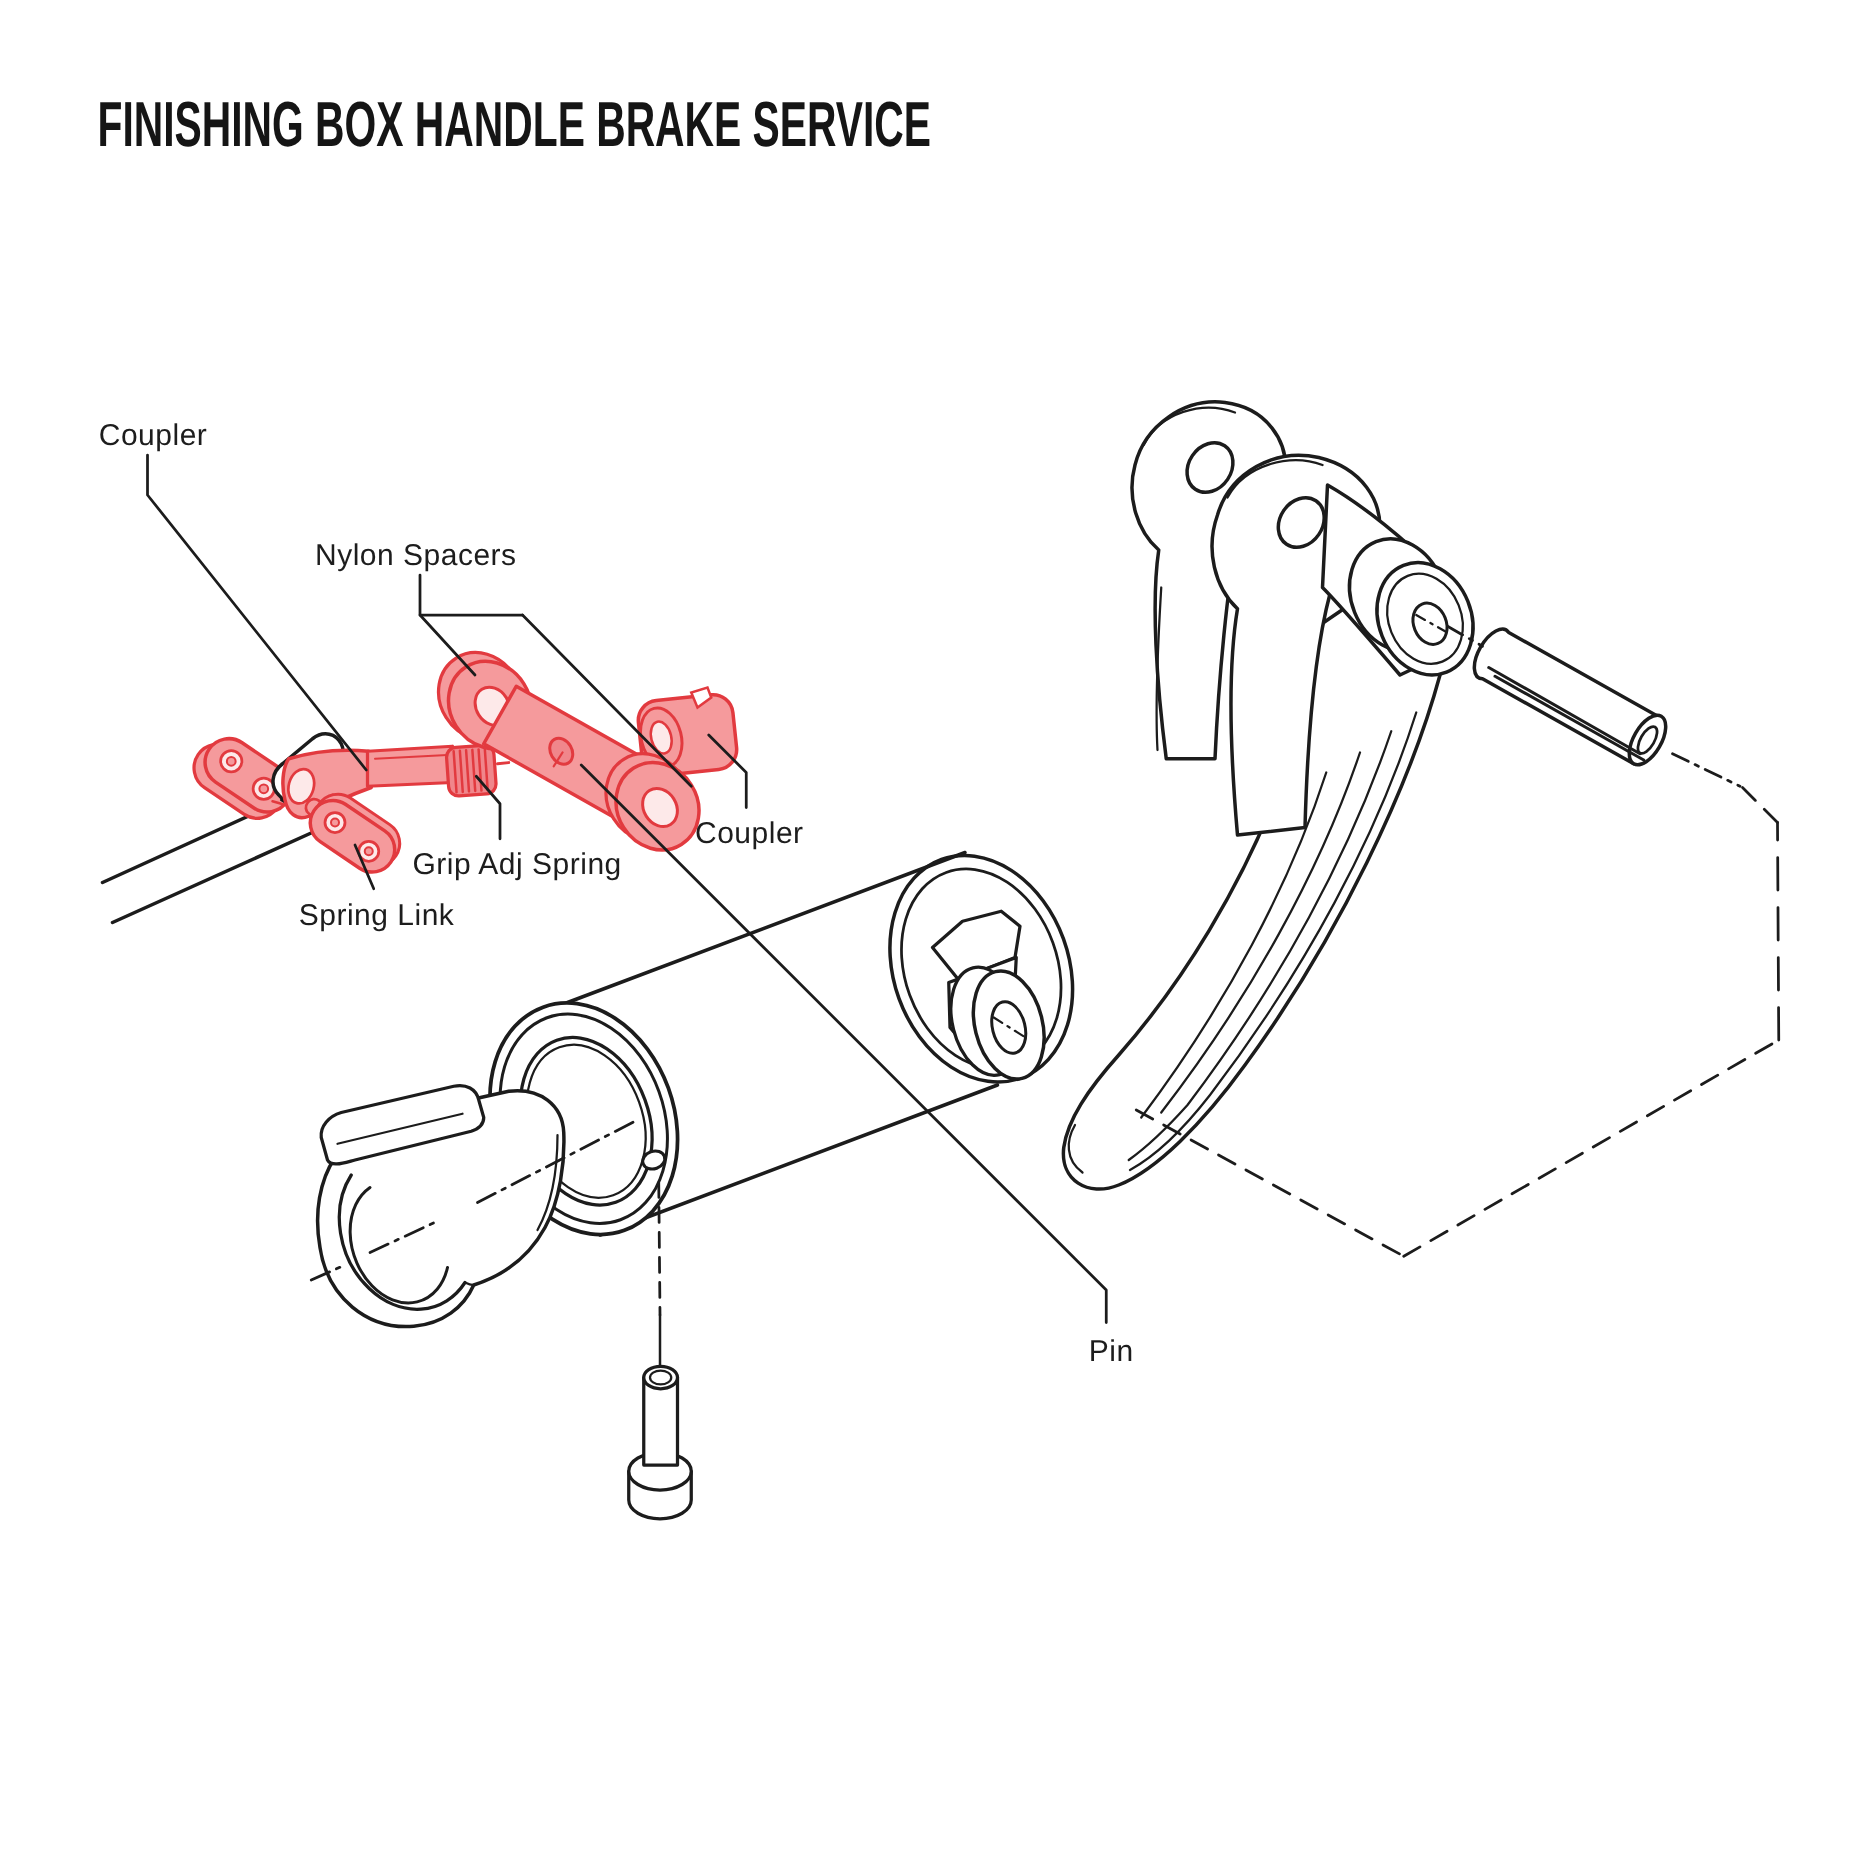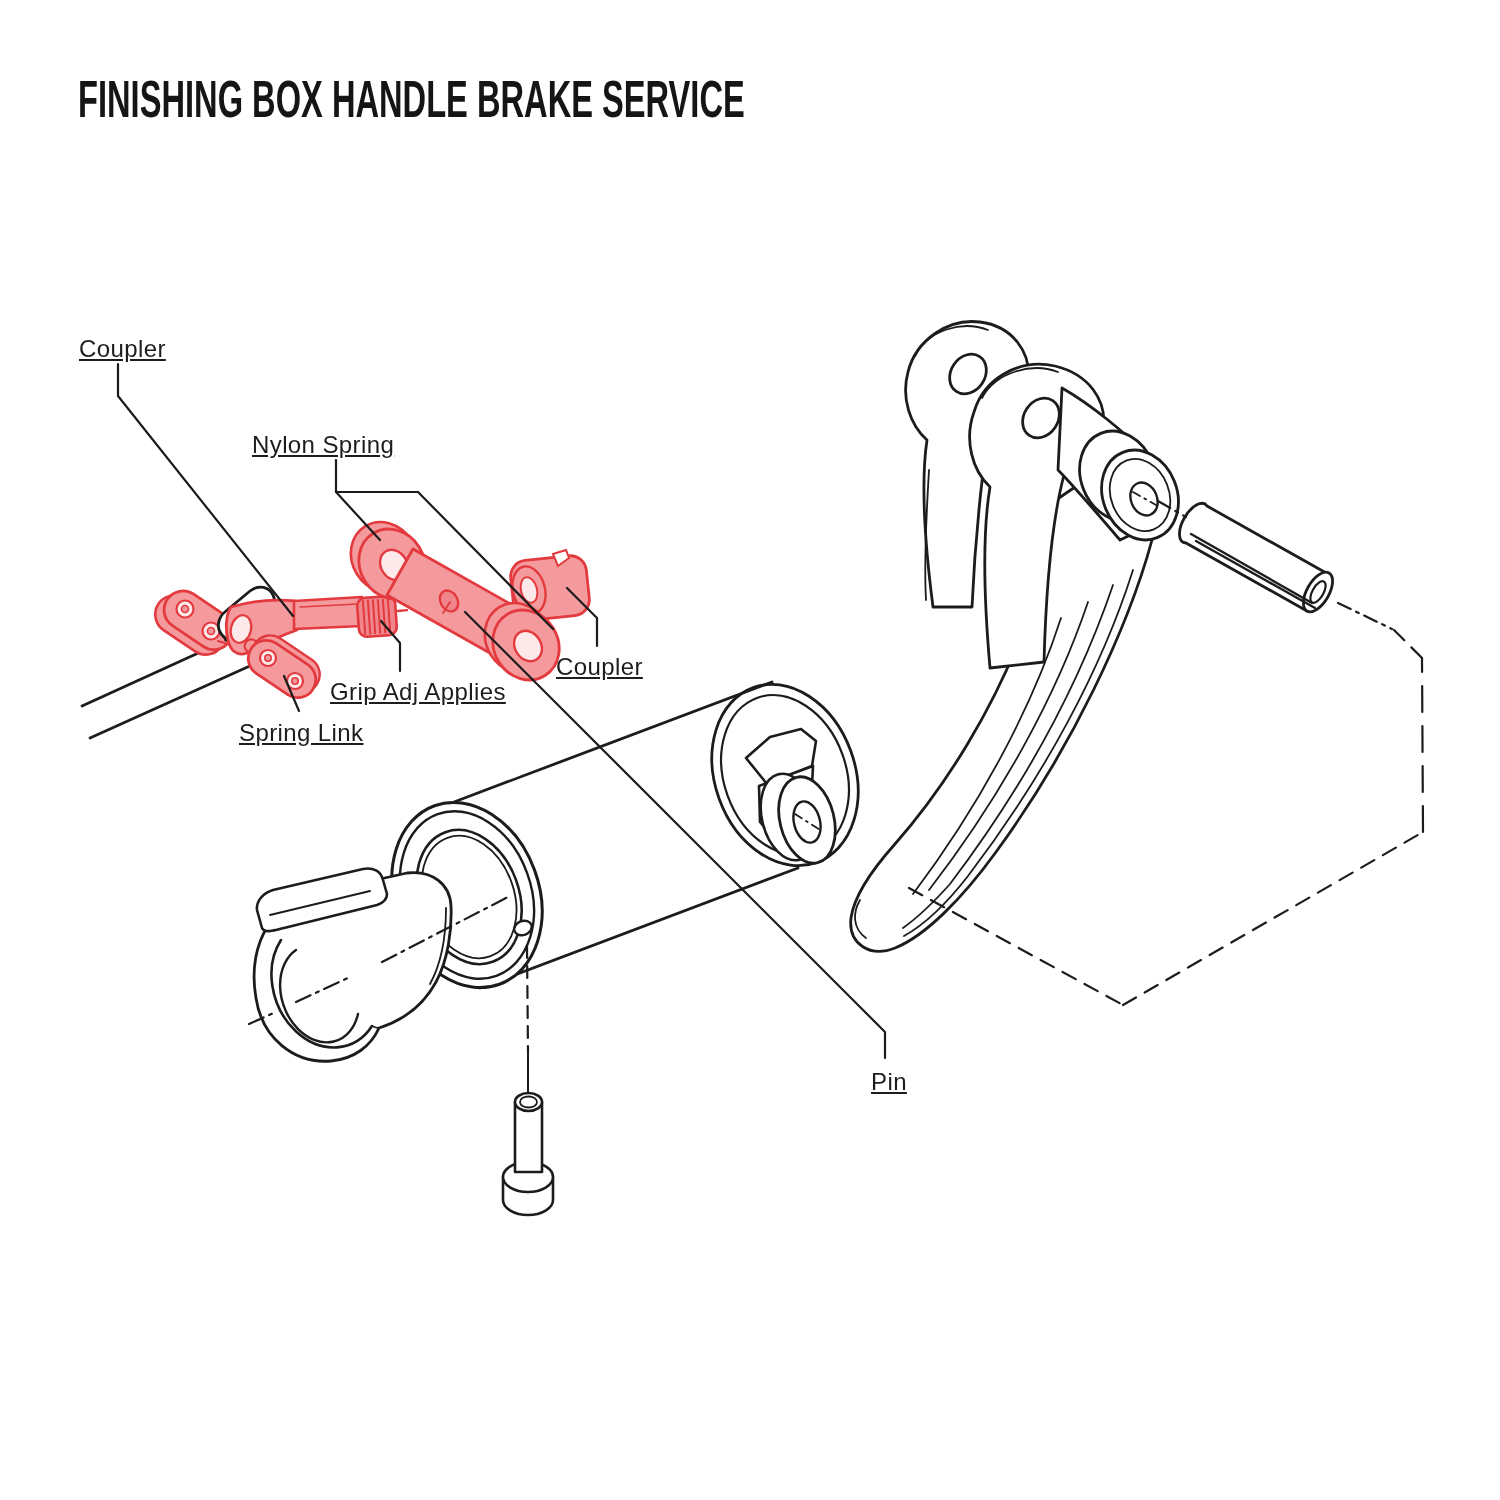--- a/index.html
+++ b/index.html
@@ -7,21 +7,21 @@
     position:relative;width:1500px;height:1500px;background:#ffffff;overflow:hidden;
     font-family:"Liberation Sans", sans-serif;color:#1c1c1c;
   }
   .title{
     position:absolute;left:78px;top:70px;
     font-size:51px;font-weight:800;letter-spacing:0px;white-space:nowrap;
     transform:scaleX(0.64);transform-origin:left top;color:#151515;
   }
   .label{
     position:absolute;font-size:24px;line-height:1.15;color:#1d1d1d;
-    letter-spacing:0.4px;white-space:nowrap;text-decoration:underline;
+    letter-spacing:0.4px;white-space:nowrap;
   }
   .footer{
     position:absolute;right:78px;top:1388px;font-size:29px;color:#1d1d1d;
     letter-spacing:0.3px;white-space:nowrap;
   }
   svg{position:absolute;left:0;top:0;}
   
   .oL{fill:none;stroke:#1c1c1c;stroke-width:2.8;stroke-linecap:round;stroke-linejoin:round;}
   .oW{fill:#ffffff;stroke:#1c1c1c;stroke-width:2.8;stroke-linecap:round;stroke-linejoin:round;}
   .oT{fill:none;stroke:#1c1c1c;stroke-width:1.8;stroke-linecap:round;}
@@ -222,19 +222,19 @@
       <path class="ld" d="M 336,492 L 380,540"></path>
       <path class="ld" d="M 418,492 L 553,629"></path>
       <path class="ld" d="M 381,621 L 400,643 L 400,671"></path>
       <path class="ld" d="M 284,676 L 299,711"></path>
       <path class="ld" d="M 567,588 L 597,618 L 597,646"></path>
       <path class="ld" d="M 465,612 L 860,1007 L 885,1032 L 885,1058"></path>
     </g>
   </svg>
 
   <div class="label" style="left:79px;top:335px;">Coupler</div>
-  <div class="label" style="left:252px;top:431px;">Nylon Spring</div>
+  <div class="label" style="left:252px;top:431px;">Nylon Spacers</div>
   <div class="label" style="left:239px;top:719px;">Spring Link</div>
-  <div class="label" style="left:330px;top:678px;">Grip Adj Applies</div>
+  <div class="label" style="left:330px;top:678px;">Grip Adj Spring</div>
   <div class="label" style="left:556px;top:653px;">Coupler</div>
   <div class="label" style="left:871px;top:1068px;">Pin</div>
 
 </div>
 
 </body></html>

